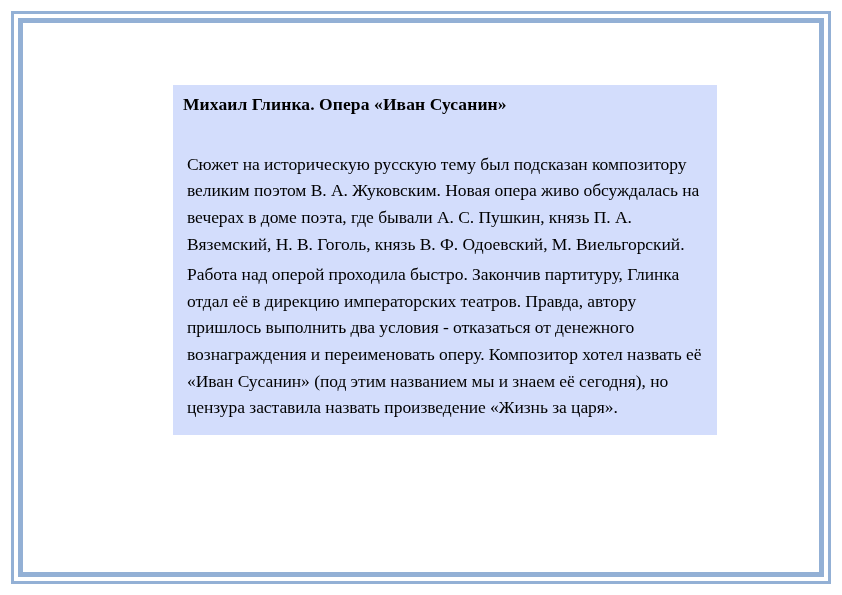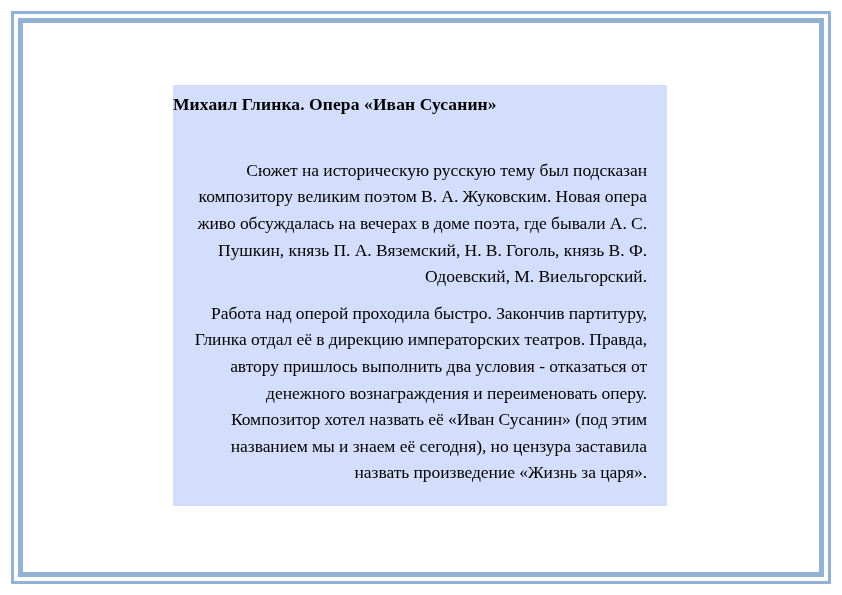--- a/index.html
+++ b/index.html
@@ -43,46 +43,46 @@
     border: 3px solid #93b0d5;
     box-sizing: border-box;
     pointer-events: none;
   }
 
   
   .textbox {
     position: absolute;
     left: 173px;
     top: 85px;
-    width: 494px;
+    width: 544px;
     background: #d3ddfc;
     box-sizing: border-box;
-    padding: 8px 10px 10px 0;
+    padding: 8px 10px 10px 10px;
   }
 
   .doc-title {
     font-size: 17.5px;
     font-weight: bold;
     color: #000000;
     line-height: 1.30;
     margin: 0 0 0 0;
     letter-spacing: 0.1px;
   }
 
   .spacer-line {
     height: 31px;
   }
 
   .body-par {
     font-size: 17.5px;
     font-weight: normal;
     color: #000000;
     line-height: 1.52;
-    margin: 10px;
-    text-align: right;
+    margin: 4px;
+    text-align: left;
     letter-spacing: -0.05px;
   }
   .body-par + .body-par {
     margin-top: 0;
   }
 </style>
 </head>
 <body>
 
 <div class="slide">

